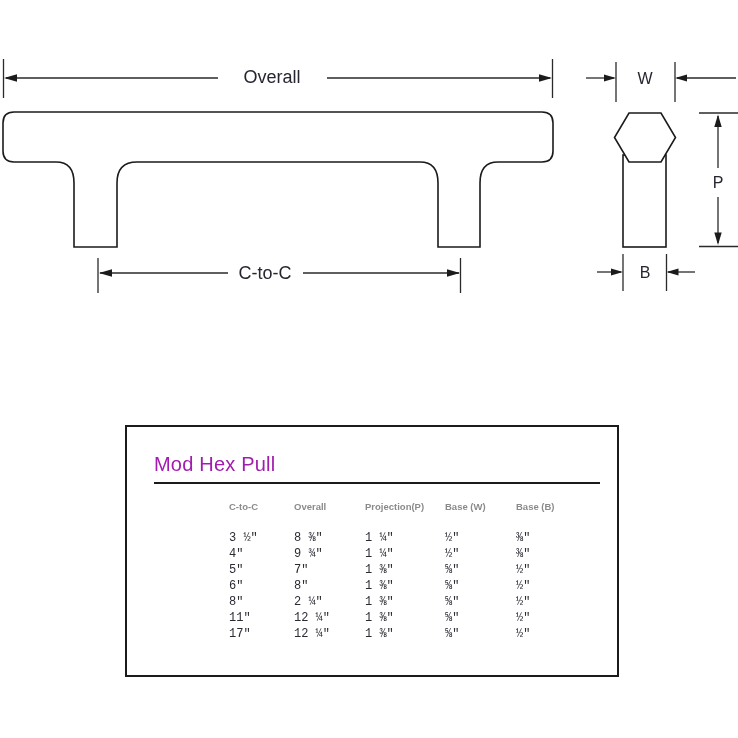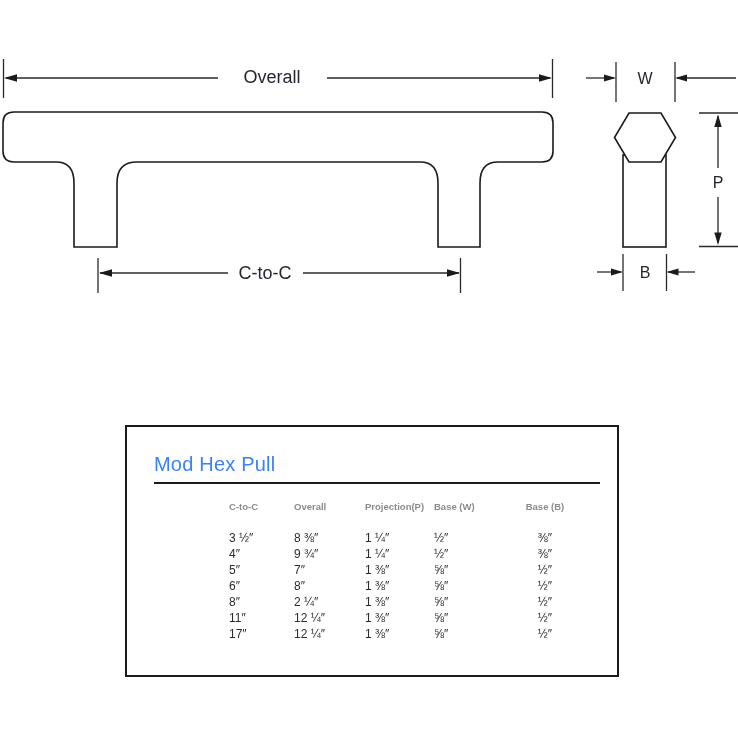--- a/index.html
+++ b/index.html
@@ -8,32 +8,32 @@
   #drawing{position:absolute;left:0;top:0;}
   .outline{fill:#ffffff;stroke:#1b1b1b;stroke-width:1.6;}
   .dim{stroke:#2a2a2a;stroke-width:1.3;fill:none;}
   .ah{fill:#1b1b1b;stroke:none;}
   .dimlabel{fill:#262630;font-family:"Liberation Sans",sans-serif;}
   .lbl-lg{font-size:18px;}
   .lbl-sm{font-size:16px;}
 
   #spec-box{position:absolute;left:125px;top:425px;width:494px;height:252px;
             box-sizing:border-box;border:2px solid #1b1b1b;background:#fff;}
-  #spec-title{position:absolute;left:27px;top:26px;font-size:20px;color:#3b82f6;
+  #spec-title{position:absolute;left:27px;top:26px;font-size:20px;color:#a21caf;
               letter-spacing:0.2px;}
   #spec-rule{position:absolute;left:27px;top:55px;width:446px;height:2px;
              background:#1b1b1b;}
   #spec-content{position:absolute;left:102px;top:74px;}
   .trow{display:flex;}
   .thead{color:#8b8b8b;font-weight:bold;font-size:9.5px;line-height:12px;
          margin-bottom:17px;font-family:"Liberation Sans",sans-serif;}
   .tdata{color:#2b2b33;font-size:12px;line-height:16px;
-         font-family:Liberation Sans, sans-serif;}
+         font-family:Liberation Mono, monospace;}
   .c{display:block;}
-  .c0{width:65px;} .c1{width:71px;} .c2{width:69px;} .c3{width:71px;} .c4{width:80px;text-align:center;}
+  .c0{width:65px;} .c1{width:71px;} .c2{width:80px;} .c3{width:71px;} .c4{width:80px;}
 </style>
 </head>
 <body>
 
 <svg id="drawing" width="738" height="360" viewBox="0 0 738 360">
 
   <g>
     <path class="outline" d="M 14 112 H 542 Q 553 112 553 123 V 151 Q 553 162 542 162 H 498
          Q 480 162 480 183 V 247 H 438 V 183 Q 438 162 420 162 H 137
          Q 117 162 117 183 V 247 H 74 V 183 Q 74 162 56 162 H 14

